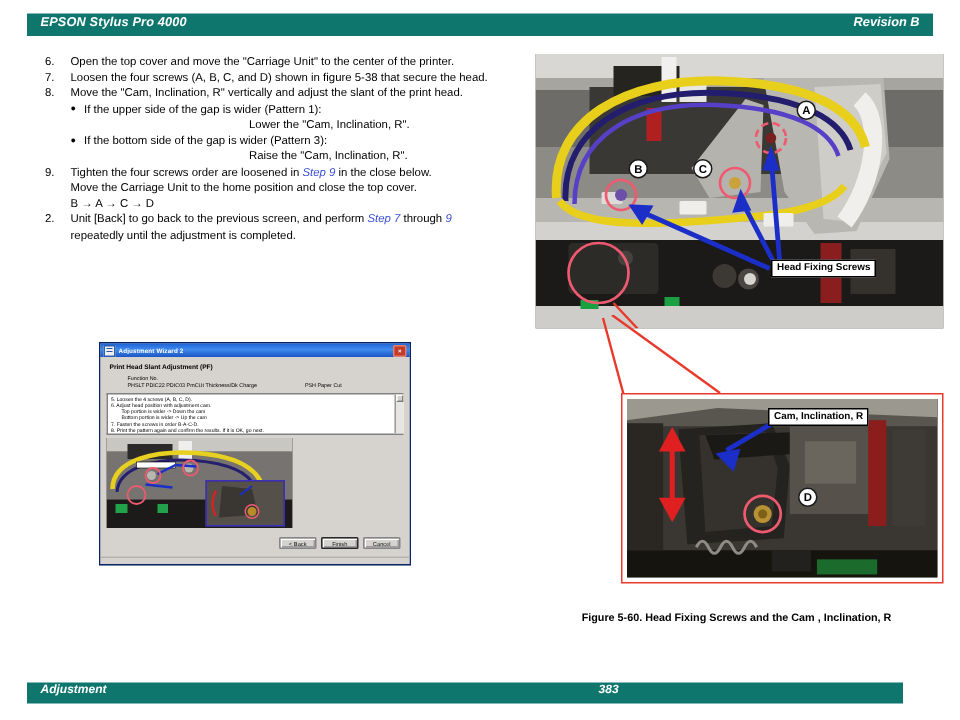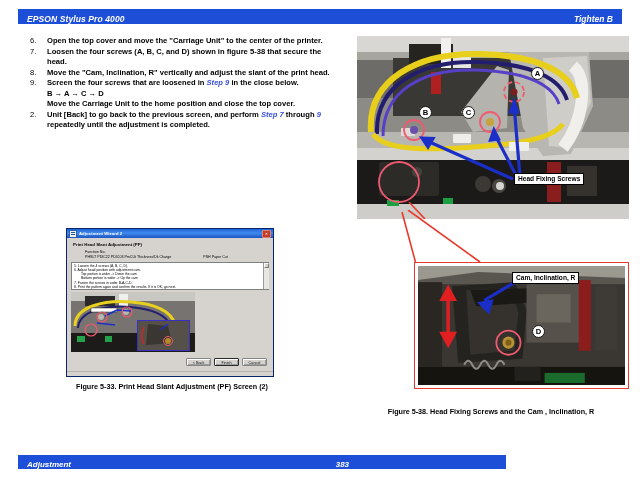--- a/index.html
+++ b/index.html
@@ -12,37 +12,37 @@
     height: 480px;
     position: relative;
     overflow: hidden;
     font-family: "Liberation Sans", sans-serif;
     color: #000;
   }
 
   
   .bar {
     position: absolute;
-    background: #1d4ed8;
+    background: #0f766e;
     color: #ffffff;
     font-style: italic;
     font-weight: bold;
     display: flex;
-    align-items: flex-end;
+    align-items: flex-start;
   }
   #header-bar {
     left: 18px; top: 9px; width: 604px; height: 15px;
     font-size: 8.5px;
     padding: 0;
   }
   #header-title { padding-left: 9px; letter-spacing: .1px; }
   #header-revision { margin-left: auto; padding-right: 9px; }
 
   #footer-bar {
-    left: 18px; top: 455px; width: 488px; height: 14px;
+    left: 18px; top: 455px; width: 584px; height: 14px;
     font-size: 8px;
   }
   #footer-left { padding-left: 9px; width: 33%; }
   #footer-center { width: 34%; text-align: center; }
   #footer-right { width: 33%; text-align: right; padding-right: 9px; font-style: italic; }
 
   
   #page-body {
     position: absolute;
     left: 0; top: 30px; width: 640px; height: 420px;
@@ -58,21 +58,21 @@
   .step {
     display: flex;
     margin-bottom: 0px;
   }
   .step-num {
     width: 17px;
     flex: 0 0 17px;
     text-align: left;
   }
   .step-num.wide { width: 17px; }
-  .step-text { flex: 1 1 auto; font-weight: bold; }
+  .step-text { flex: 1 1 auto; }
   .bullet-row {
     display: flex;
     margin-left: 17px;
     margin-top: 0px;
   }
   .bullet-dot {
     flex: 0 0 9px;
     font-size: 6px;
     line-height: 11px;
   }
@@ -305,21 +305,21 @@
     padding: 1px 3px;
     white-space: nowrap;
     line-height: 8px;
   }
 </style>
 </head>
 <body>
 
 <div class="bar" id="header-bar">
   <span id="header-title">EPSON Stylus Pro 4000</span>
-  <span id="header-revision">Tighten B</span>
+  <span id="header-revision">Revision B</span>
 </div>
 
 <div id="page-body">
 
   <div id="instructions">
 
     <div class="step">
       <span class="step-num">6.</span>
       <span class="step-text">Open the top cover and move the "Carriage Unit" to the center of the printer.</span>
     </div>
@@ -327,28 +327,42 @@
     <div class="step">
       <span class="step-num">7.</span>
       <span class="step-text">Loosen the four screws (A, B, C, and D) shown in figure 5-38 that secure the head.</span>
     </div>
 
     <div class="step">
       <span class="step-num">8.</span>
       <span class="step-text">Move the "Cam, Inclination, R" vertically and adjust the slant of the print head.</span>
     </div>
 
-
+    <div class="bullet-row">
+      <span class="bullet-dot">●</span>
+      <span class="bullet-text">
+        <span>If the upper side of the gap is wider (Pattern 1):</span>
+        <span class="indent-result">Lower the "Cam, Inclination, R".</span>
+      </span>
+    </div>
+
+    <div class="bullet-row">
+      <span class="bullet-dot">●</span>
+      <span class="bullet-text">
+        <span>If the bottom side of the gap is wider  (Pattern 3):</span>
+        <span class="indent-result">Raise the "Cam, Inclination, R".</span>
+      </span>
+    </div>
 
     <div class="step">
       <span class="step-num">9.</span>
       <span class="step-text">
-        <span>Screen the four screws that are loosened in </span><span class="xref">Step 9</span><span> in the close below.</span>
+        <span>Tighten the four screws order are loosened in </span><span class="xref">Step 9</span><span> in the close below.</span>
+        <span class="arrowline">Move the Carriage Unit to the home position and close the top cover.</span>
         <span class="arrowline">B → A → C → D</span>
-        <span class="arrowline">Move the Carriage Unit to the home position and close the top cover.</span>
       </span>
     </div>
 
     <div class="step">
       <span class="step-num wide">2.</span>
       <span class="step-text">
         <span>Unit [Back] to go back to the previous screen, and perform </span><span class="xref">Step 7</span><span> through </span><span class="xref">9</span><span> repeatedly until the adjustment is completed.</span>
       </span>
     </div>
 
@@ -428,21 +442,20 @@
         <div id="dlg-buttons">
           <div class="dlg-btn">&lt; Back</div>
           <div class="dlg-btn default">Finish</div>
           <div class="dlg-btn">Cancel</div>
         </div>
 
       </div>
       <div id="dlg-statusbar"></div>
     </div>
 
-    <div class="fig-caption" id="dialog-caption">Figure 5-33. Print Head Slant Adjustment (PF) Screen (2)</div>
   </div>
 
   <div id="photo-top">
     <svg width="272" height="183" viewBox="0 0 272 183">
 
       <rect x="0" y="0" width="272" height="183" fill="#8f8d88"></rect>
       <rect x="0" y="0" width="272" height="16" fill="#d8d7d3"></rect>
       <rect x="0" y="16" width="272" height="8" fill="#a7a5a0"></rect>
       <rect x="0" y="24" width="272" height="38" fill="#6e6c68"></rect>
       <rect x="0" y="62" width="272" height="52" fill="#88868146"></rect>
@@ -555,20 +568,20 @@
 
         <circle cx="90" cy="76" r="6" fill="#b99135"></circle>
         <circle cx="90" cy="76" r="3" fill="#7d5f18"></circle>
         <circle cx="90" cy="76" r="12" fill="none" stroke="#ef5a70" stroke-width="1.8"></circle>
       </svg>
       <div class="label-circle" style="left:114px; top:59px;">D</div>
       <div class="callout-box" style="left:94px; top:6px;">Cam, Inclination, R</div>
     </div>
   </div>
 
-  <div class="fig-caption" id="fig534-caption">Figure 5-38. Head Fixing Screws and the Cam , Inclination, R</div>
+  <div class="fig-caption" id="fig534-caption">Figure 5-60. Head Fixing Screws and the Cam , Inclination, R</div>
 
 </div>
 
 <div class="bar" id="footer-bar">
   <span id="footer-left">Adjustment</span>
   <span id="footer-right">383</span>
 </div>
 
 </body></html>

